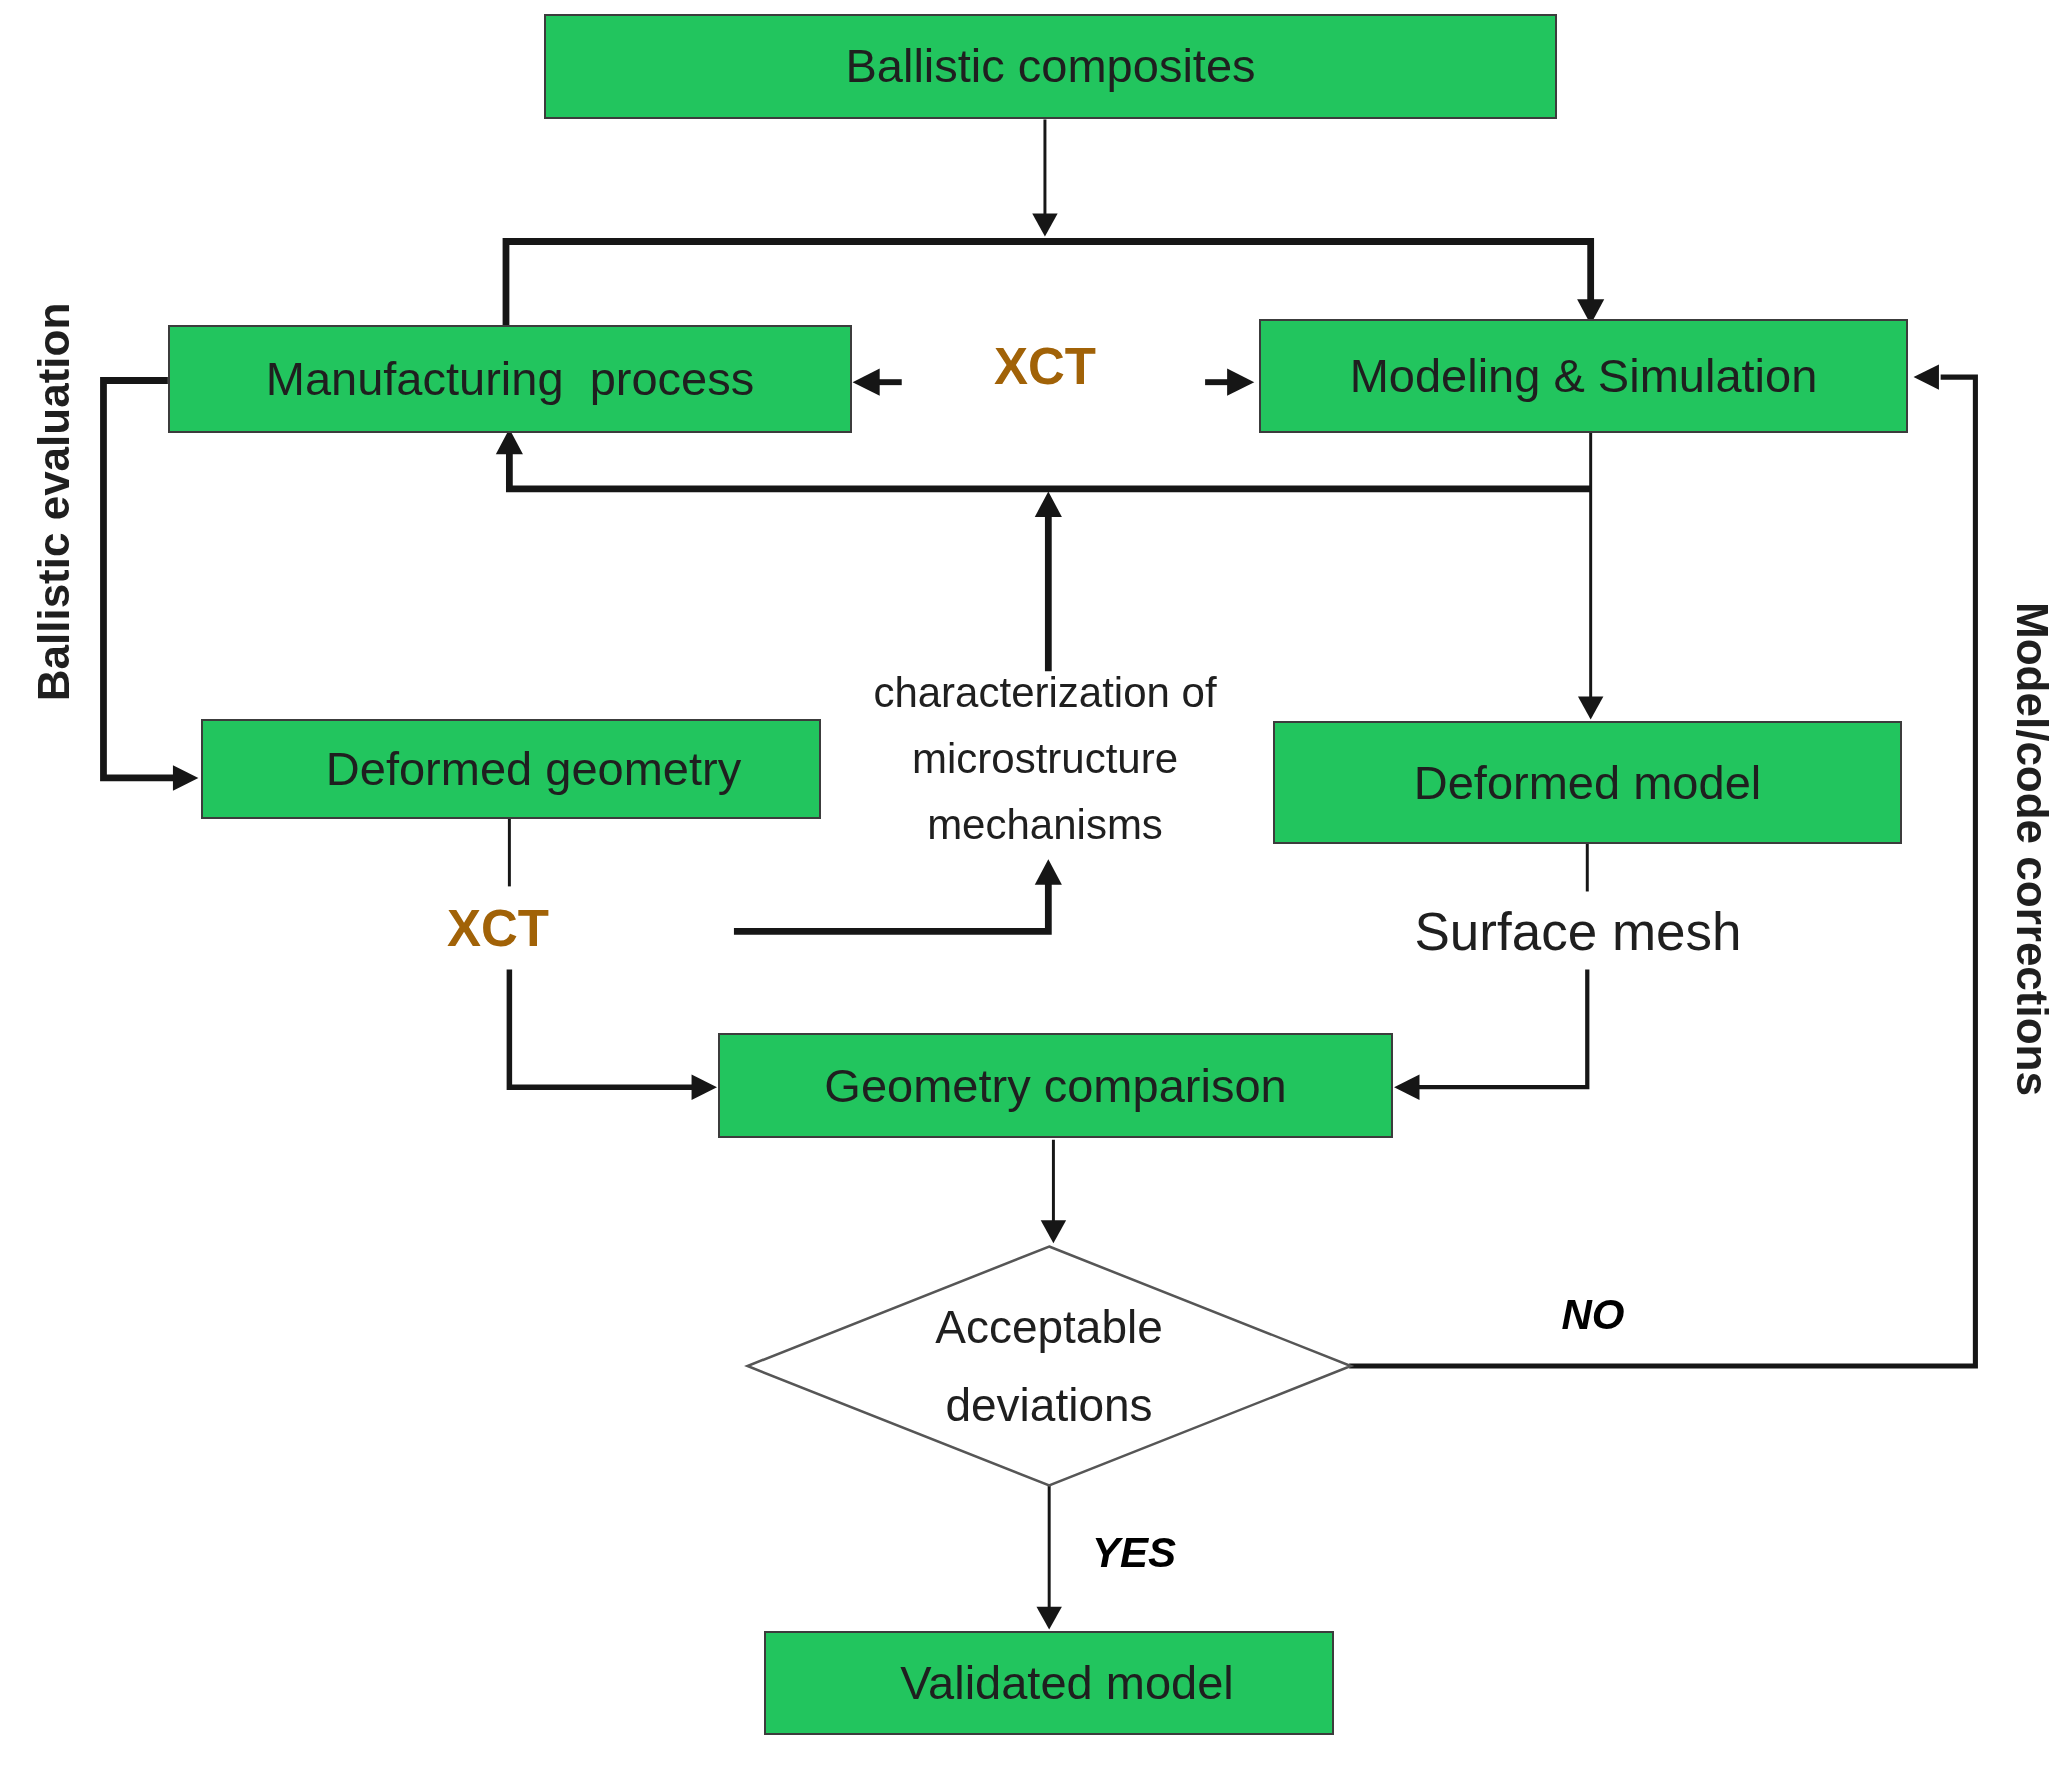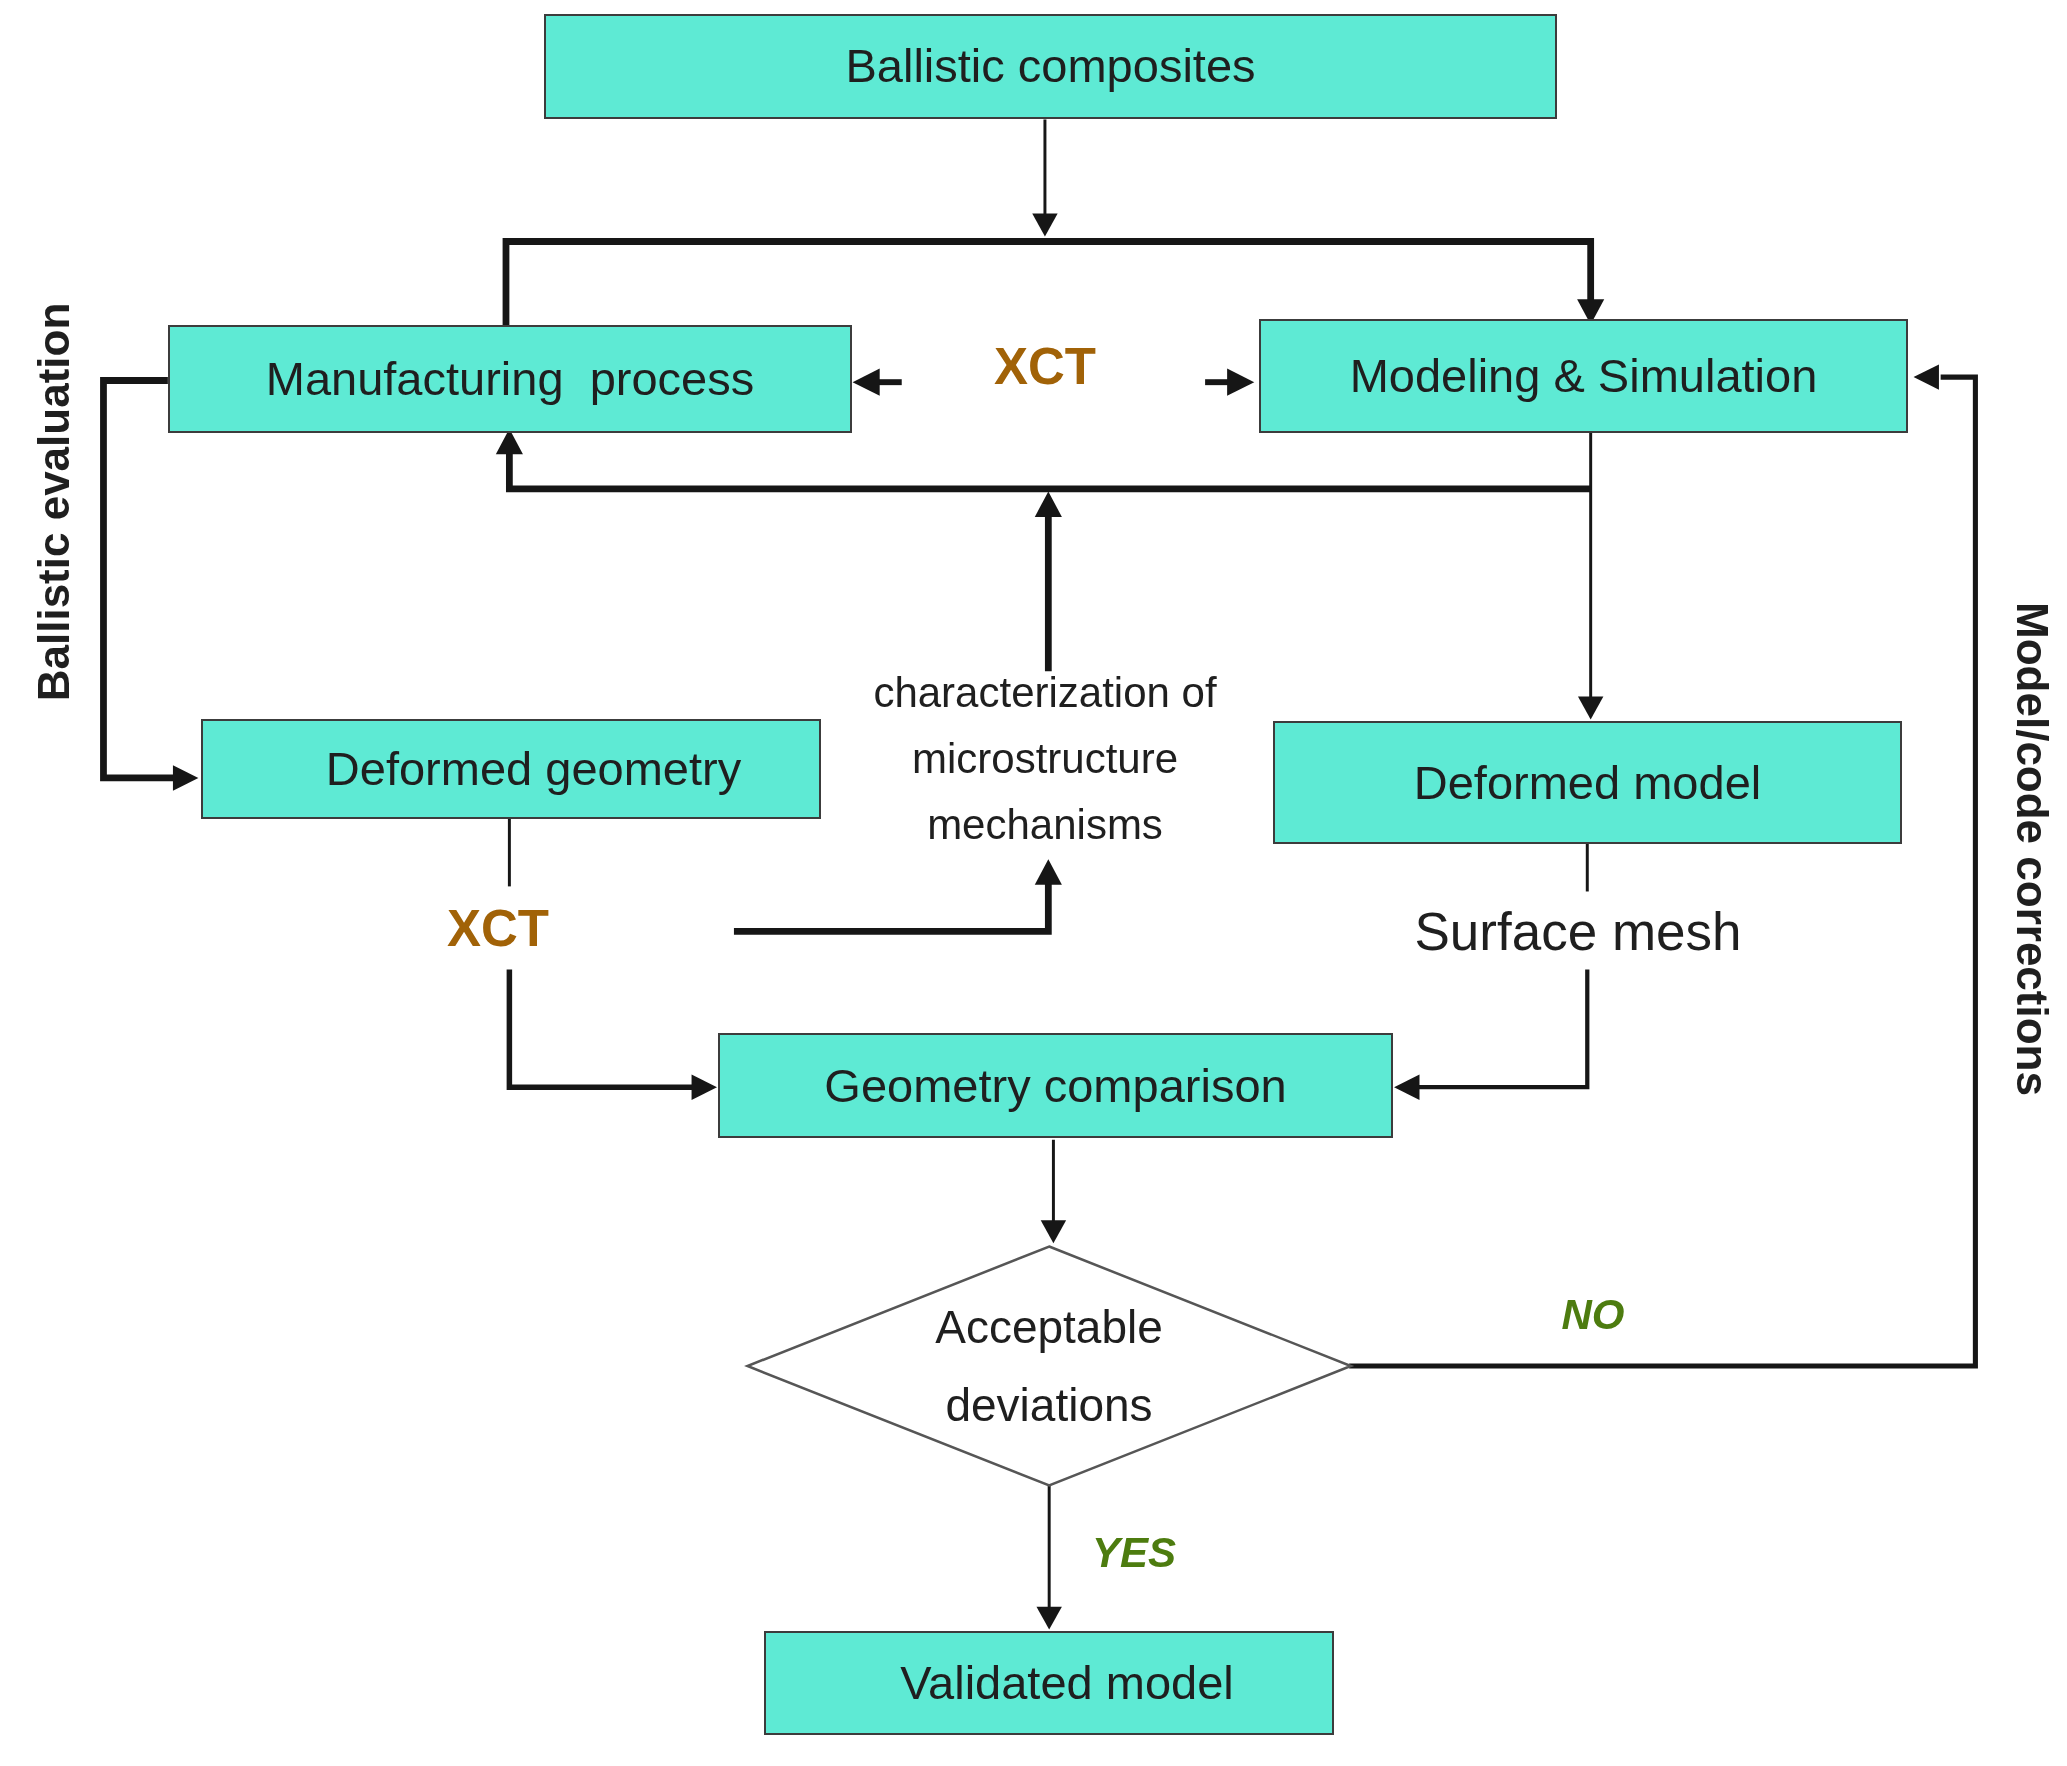--- a/index.html
+++ b/index.html
@@ -13,21 +13,21 @@
     overflow:hidden;
   }
   #connector-layer{
     position:absolute;
     left:0;top:0;
     width:2067px;height:1766px;
   }
   .box{
     position:absolute;
     box-sizing:border-box;
-    background:#5eead4;
+    background:#22c55e;
     border:2.5px solid #3c3c3c;
     display:flex;
     align-items:center;
     justify-content:center;
     text-align:center;
   }
   .box-label{
     font-size:47px;
     line-height:1.1;
     white-space:pre-wrap;
@@ -56,21 +56,21 @@
   }
   .decision-label{
     font-size:46px;
     line-height:78px;
     color:#1f1f1f;
   }
   .branch-label{
     font-size:42px;
     font-weight:700;
     font-style:italic;
-    color:#4d7c0f;
+    color:#000000;
   }
   .side-label{
     position:absolute;
     font-size:44px;
     font-weight:700;
     color:#1f1f1f;
     white-space:nowrap;
   }
   .side-label.left{
     transform:translate(-50%,-50%) rotate(-90deg);

